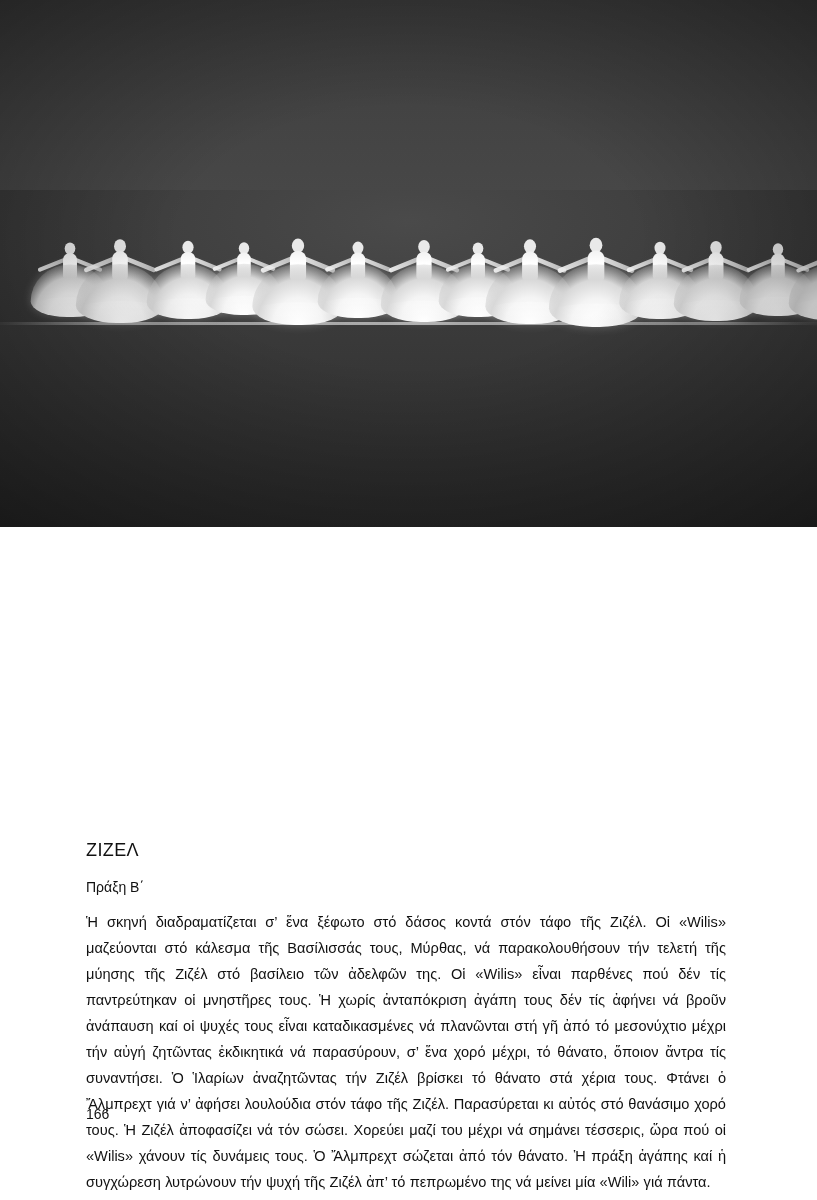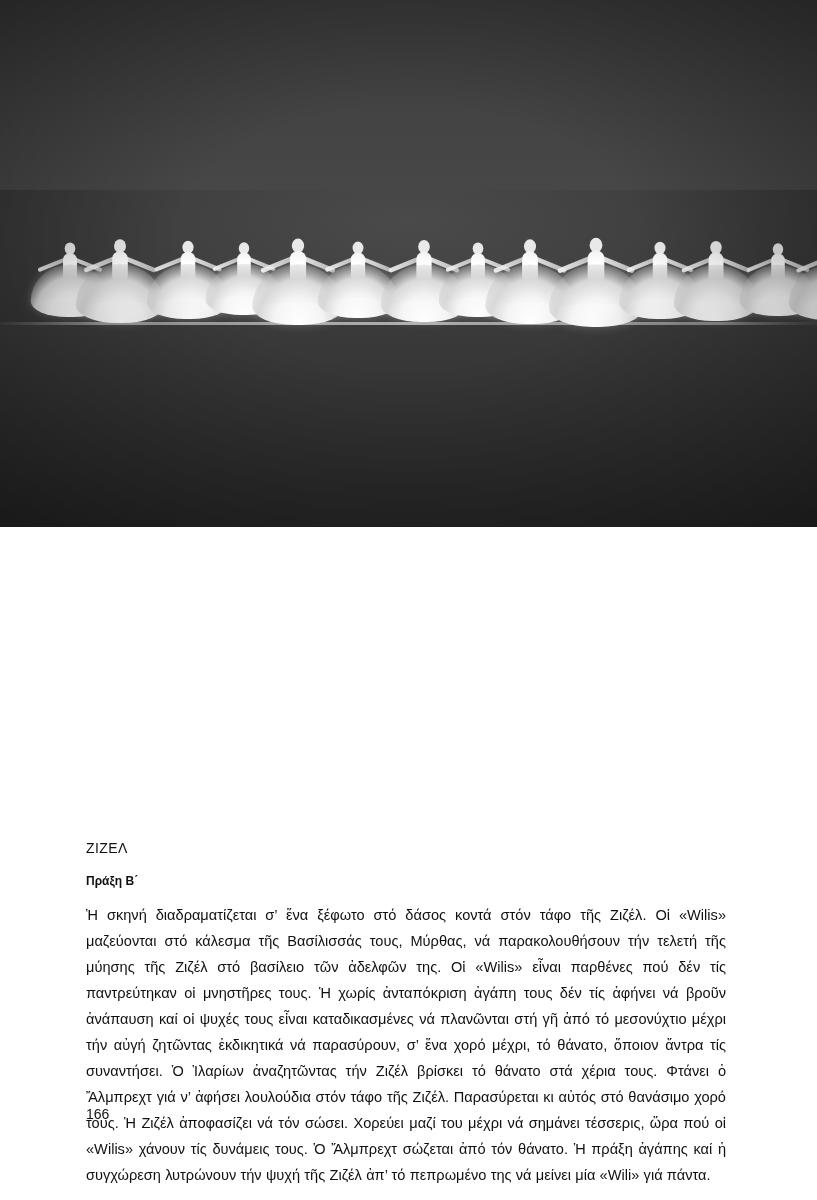--- a/index.html
+++ b/index.html
@@ -132,29 +132,29 @@
   }
 
   
   .text-block {
     position: absolute;
     left: 86px;
     top: 840px;
     width: 640px;
   }
   .doc-title {
-    font-size: 14px;
+    font-size: 18px;
     letter-spacing: 0.4px;
     margin: 0 0 18px 0;
     font-weight: 400;
   }
   .act-label {
-    font-size: 12px;
+    font-size: 14px;
     margin: 0 0 14px 0;
-    font-weight: 700;
+    font-weight: 400;
   }
   .body-text {
     font-size: 14.6px;
     line-height: 26px;
     margin: 0;
     text-align: justify;
     text-justify: inter-word;
     word-spacing: 0.2px;
   }
   .page-number {

